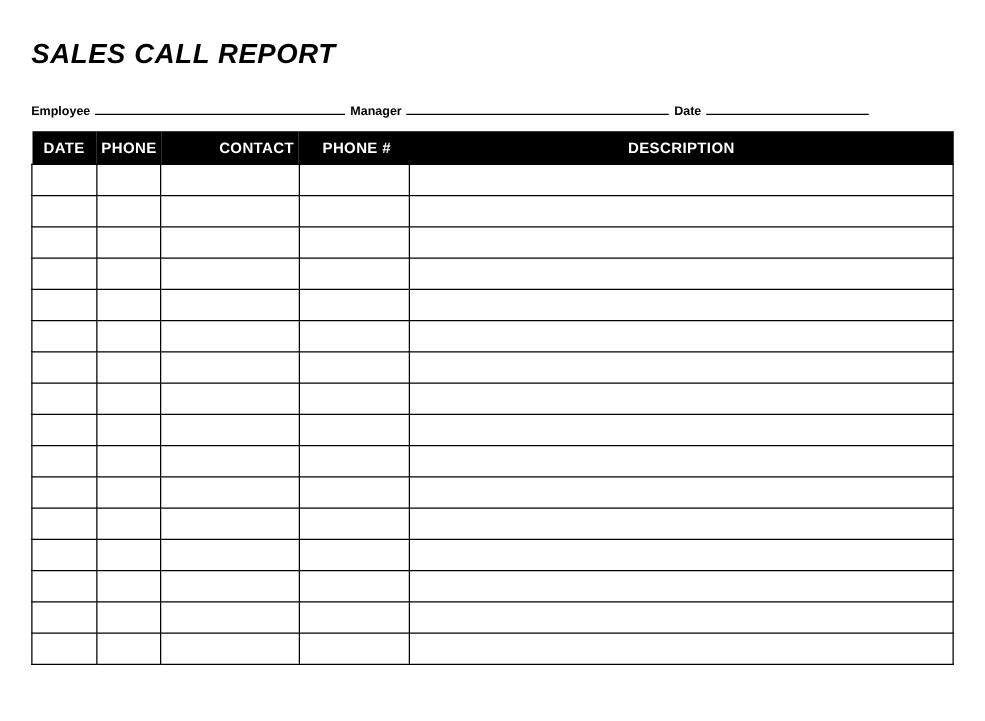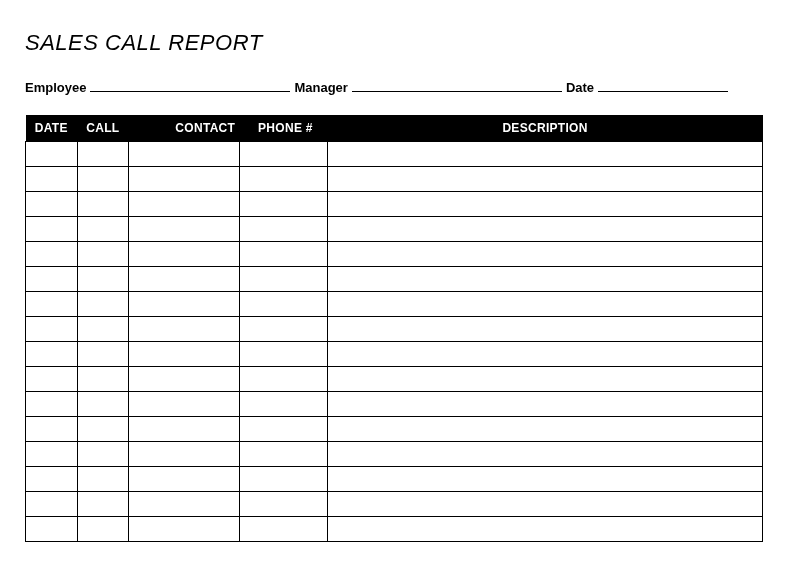--- a/index.html
+++ b/index.html
@@ -5,31 +5,31 @@
     * { box-sizing: border-box; margin: 0; padding: 0; }
     body {
       background: #fff;
       font-family: Arial, Helvetica, sans-serif;
       width: 788px;
       height: 577px;
       padding: 30px 25px;
     }
     .title {
       font-size: 22px;
-      font-weight: normal;
+      font-weight: bold;
       font-style: italic;
       letter-spacing: 0.5px;
       margin-bottom: 22px;
     }
     .form-row {
       display: flex;
       align-items: baseline;
-      font-size: 13px;
+      font-size: 10px;
       font-weight: bold;
-      margin-bottom: 20px;
+      margin-bottom: 10px;
       gap: 4px;
     }
     .form-row .label {
       white-space: nowrap;
     }
     .form-row .line {
       border-bottom: 1.5px solid #000;
       display: inline-block;
       height: 14px;
     }
@@ -72,21 +72,21 @@
   <span class="label">Manager</span>
   <span class="line mgr"></span>
   <span class="label">Date</span>
   <span class="line date"></span>
 </div>
 
 <table>
   <thead>
     <tr>
       <th class="date">DATE</th>
-      <th class="time">CALL</th>
+      <th class="time">PHONE</th>
       <th class="contact">CONTACT</th>
       <th class="phone">PHONE #</th>
       <th class="desc">DESCRIPTION</th>
     </tr>
   </thead>
   <tbody id="table-body">
       <tr>
         <td></td>
         <td></td>
         <td></td>

